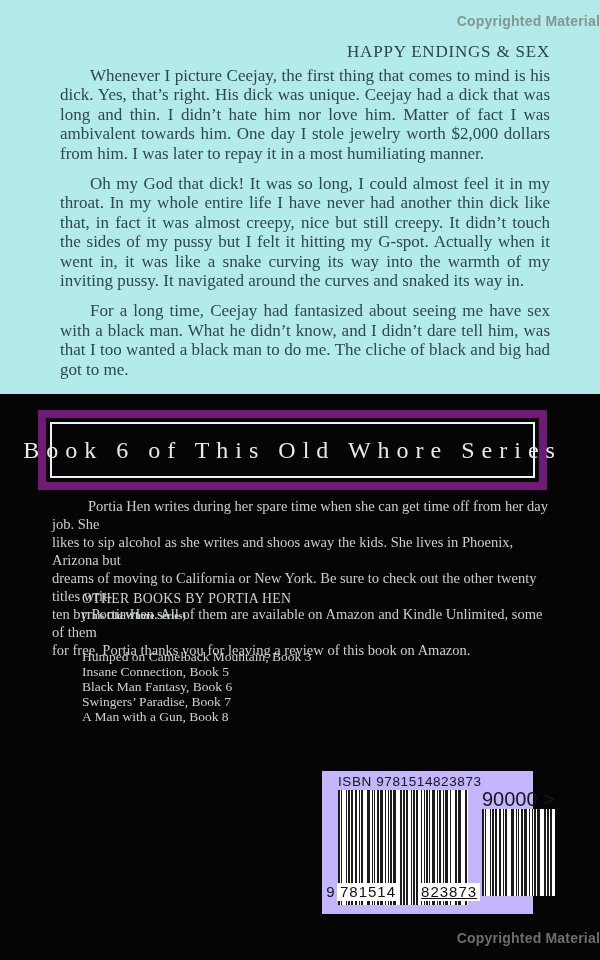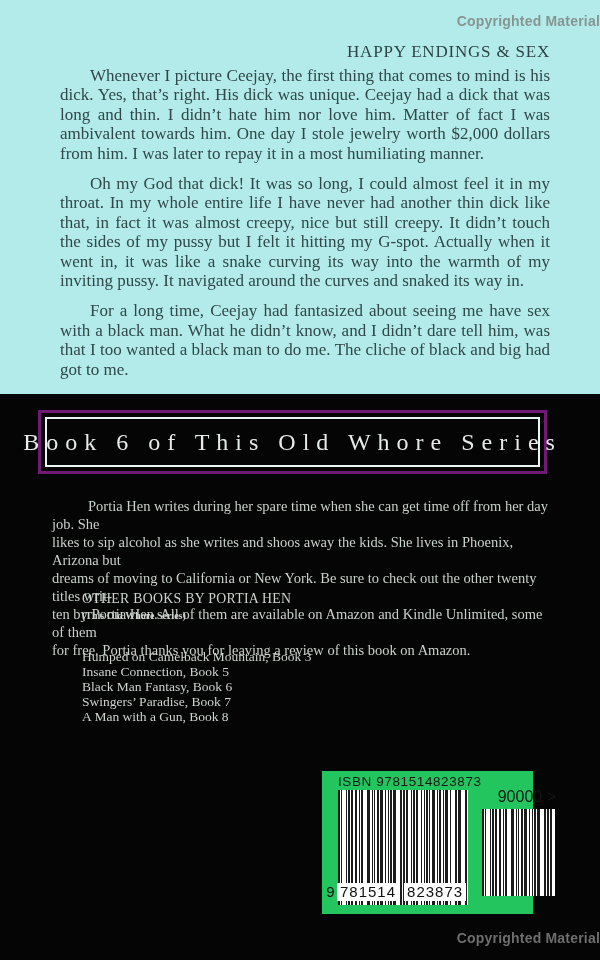--- a/index.html
+++ b/index.html
@@ -58,23 +58,23 @@
     top: 394px; left: 0;
     width: 600px;
     height: 566px;
     background: #050505;
     color: #d2d9d3;
   }
   .series-banner {
     position: absolute;
     top: 16px; left: 38px;
     width: 509px;
-    height: 64px;
+    height: 80px;
     box-sizing: border-box;
-    border: 3px solid #701a75;
+    border: 8px solid #701a75;
     padding: 4px;
     background: #050505;
   }
   .series-banner-inner {
     box-sizing: border-box;
     height: 100%;
     border: 2px solid #e9f5f4;
     display: flex;
     align-items: center;
     justify-content: center;
@@ -120,21 +120,21 @@
     font-size: 13.5px;
     line-height: 15.1px;
   }
 
   
   .barcode-panel {
     position: absolute;
     left: 322px; top: 377px;
     width: 211px;
     height: 143px;
-    background: #22c55e;
+    background: #c4b5fd;
     color: #111;
     font-family: "Liberation Sans", sans-serif;
   }
   .isbn-label {
     position: absolute;
     top: 3px; left: 16px;
     font-size: 13.5px;
     letter-spacing: 0.6px;
     color: #161616;
   }
@@ -161,27 +161,26 @@
     background: #ffffff;
     padding: 0 3px;
   }
   .isbn-digits .digit-group:first-child {
     background: transparent;
     width: 13px;
     padding: 0;
     text-align: center;
   }
   .isbn-digits .digit-group:nth-child(2) { letter-spacing: 1px; }
-  .isbn-digits .digit-group:nth-child(3) { margin-left: 5px; letter-spacing: 1px; }
+  .isbn-digits .digit-group:nth-child(3) { margin-left: 19px; letter-spacing: 1px; text-decoration: underline; }
   .price-code {
     position: absolute;
     left: 160px; top: 17px;
     width: 74px;
-    text-align: right;
-    font-size: 16px;
+    font-size: 20px;
     color: #161616;
   }
   .bars-supp {
     position: absolute;
     left: 160px; top: 38px;
     width: 73px;
     height: 87px;
   }
   .copyright.bottom {
     position: absolute;

